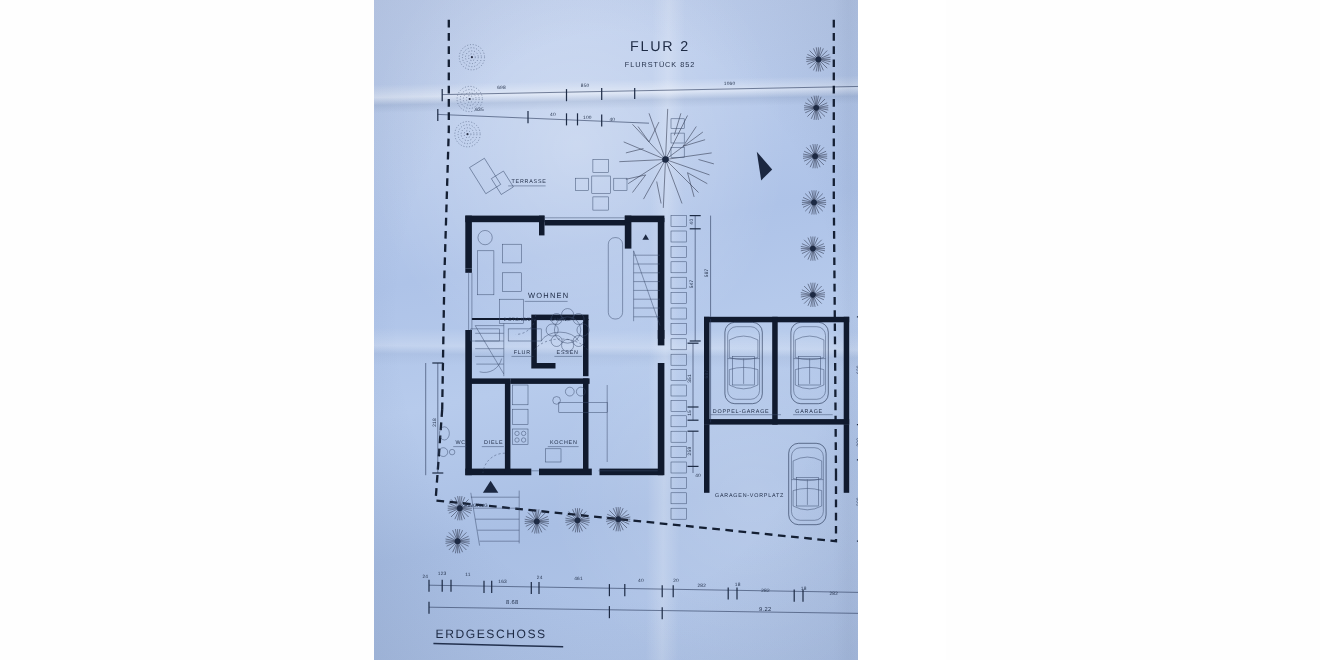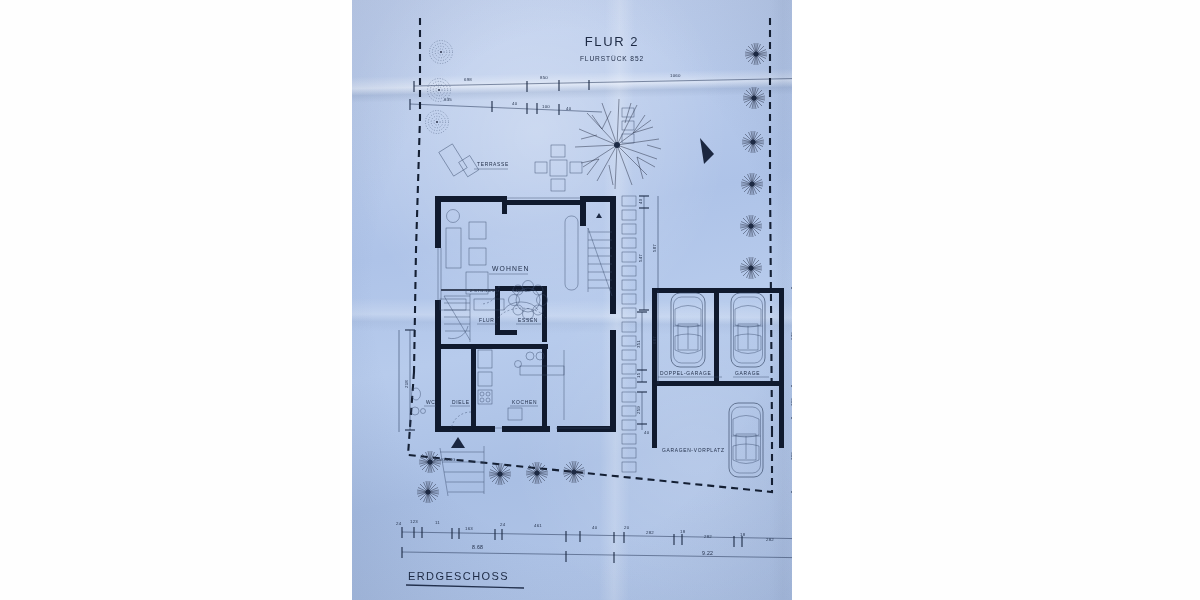--- a/index.html
+++ b/index.html
@@ -29,21 +29,21 @@
     width: 340px;
     background: #fefefe;
     z-index: 40;
   }
   .letterbox.left  { left: 0; }
   .letterbox.right { right: 0; width: 340px; }
 
   
   #sheet {
     position: absolute;
-    left: 352px;
+    left: 340px;
     top: 0;
     width: 440px;
     height: 600px;
     overflow: hidden;
     background:
       radial-gradient(ellipse 70% 55% at 42% 22%, rgba(255,255,255,0.30) 0%, rgba(255,255,255,0) 62%),
       radial-gradient(ellipse 60% 40% at 78% 75%, rgba(255,255,255,0.16) 0%, rgba(255,255,255,0) 70%),
       linear-gradient(168deg, #c3d2ef 0%, #b9cbeb 18%, #aec3e8 38%, #b7cbec 55%, #a9bfe4 74%, #b2c6e8 100%);
   }
   

